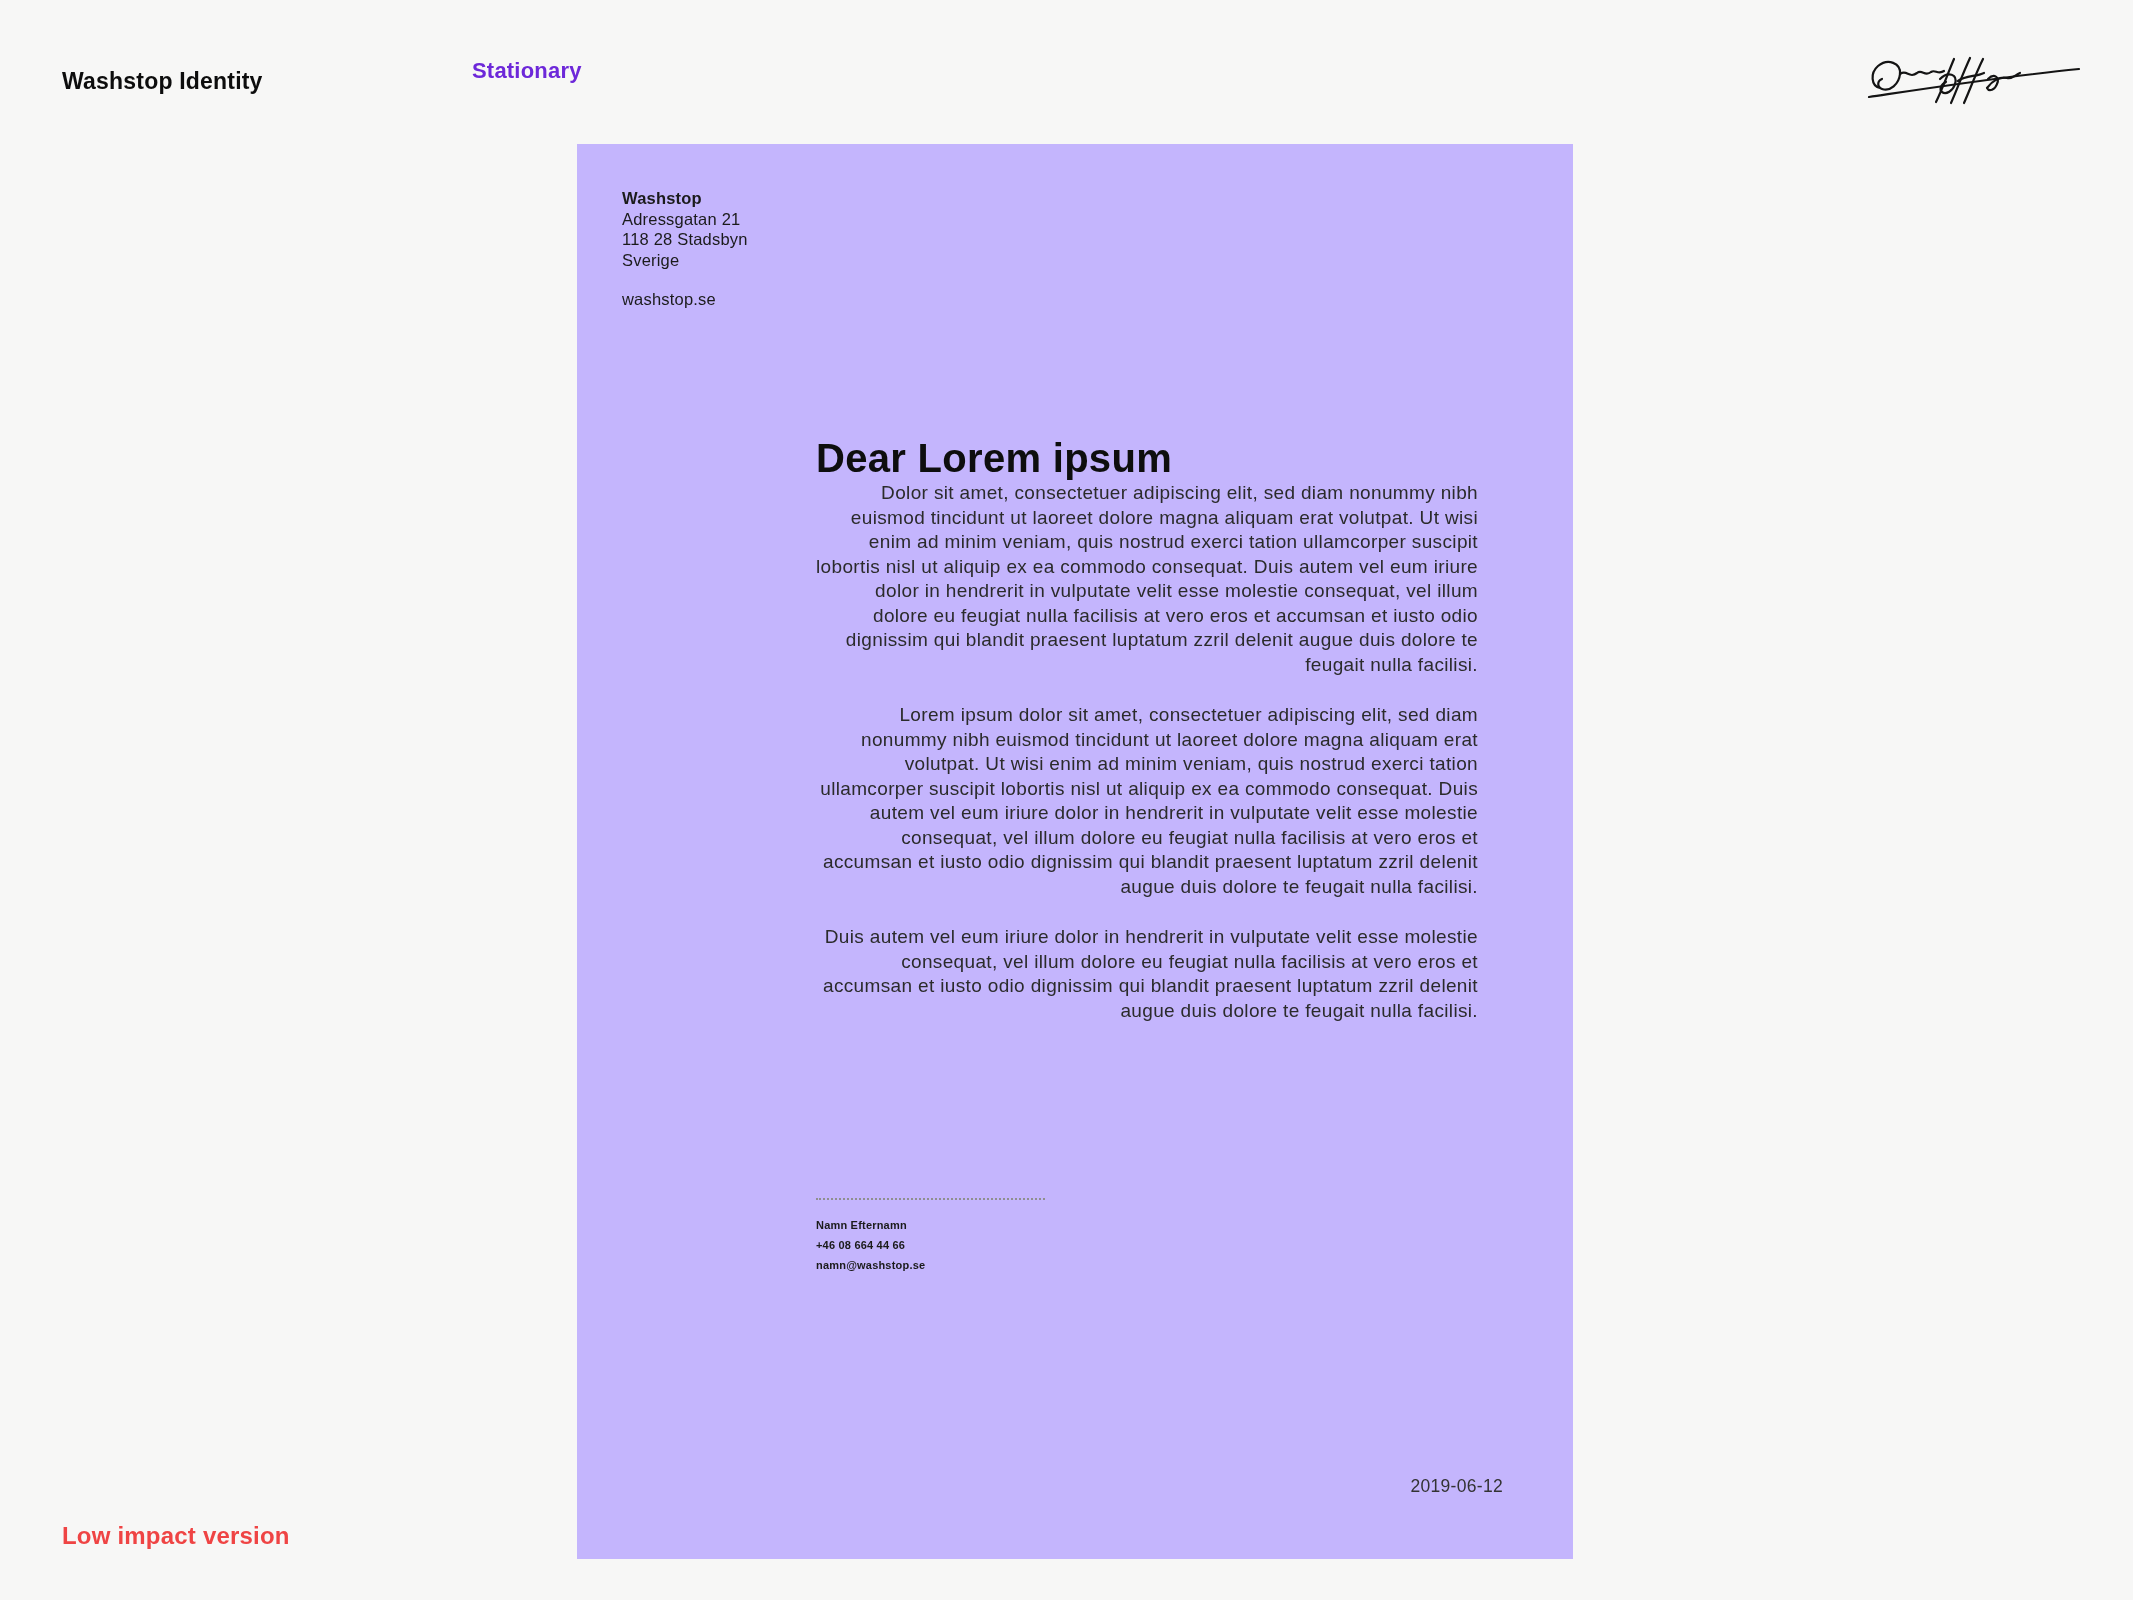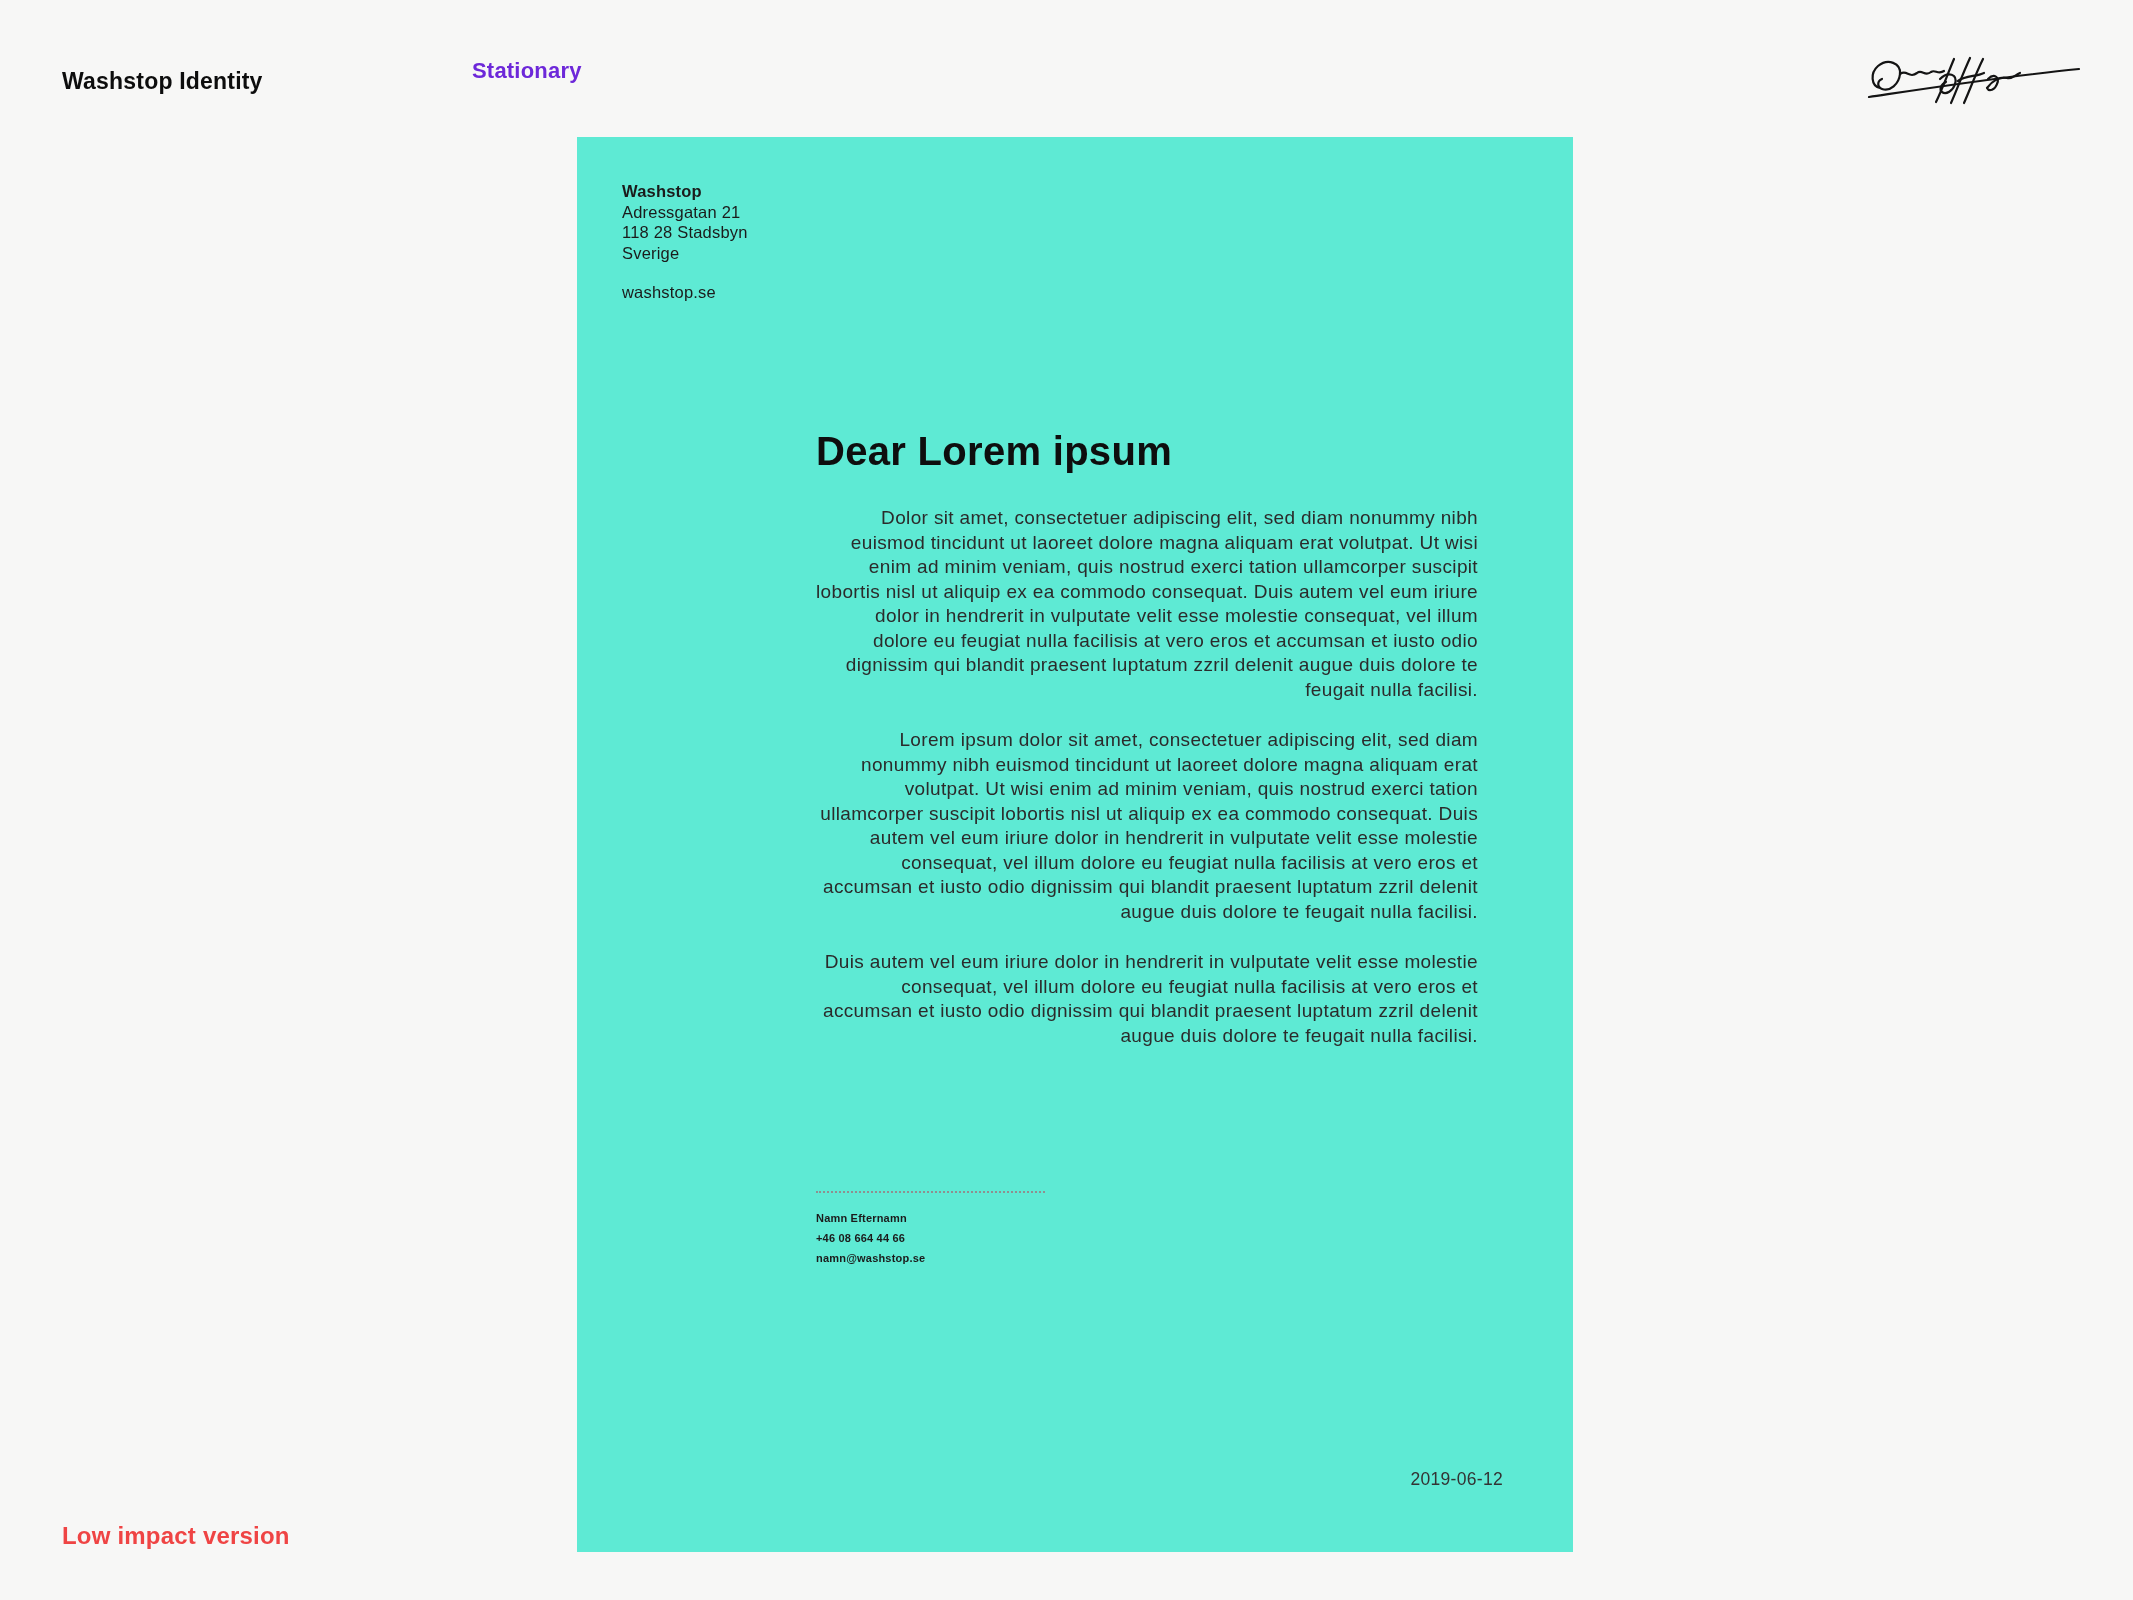--- a/index.html
+++ b/index.html
@@ -22,39 +22,39 @@
     font-size: 22px; font-weight: 700; letter-spacing: 0.2px; color: #6d28d9;
   }
   .designer-signature {
     position: absolute; right: 50px; top: 52px;
     width: 218px; height: 58px;
   }
   .designer-signature svg { width: 100%; height: 100%; display: block; }
 
   
   .paper {
-    position: absolute; left: 577px; top: 137px;
+    position: absolute; left: 577px; top: 144px;
     width: 996px; height: 1415px;
-    background: #5eead4;
+    background: #c4b5fd;
   }
 
   .address-block {
     position: absolute; left: 45px; top: 44px;
     font-size: 16.5px; line-height: 20.5px; color: #1b1b1b; letter-spacing: 0.2px;
   }
   .address-block .sender-name { font-weight: 700; }
   .address-block .sender-site { margin-top: 19px; }
 
   .letter-body {
     position: absolute; left: 239px; top: 292px; width: 662px;
     color: #2b2b2b;
   }
   .letter-heading {
     font-size: 40px; font-weight: 700; color: #0e0e0e;
-    letter-spacing: 0.3px; margin-bottom: 32px;
+    letter-spacing: 0.3px; 
   }
   .letter-body p {
     font-size: 19px; line-height: 24.5px; letter-spacing: 0.35px;
     margin-bottom: 26px; text-align: right;
   }
 
   .signature-block {
     position: absolute; left: 239px; top: 1054px;
     font-size: 11px; font-weight: 700; line-height: 20px;
     color: #1b1b1b; letter-spacing: 0.2px;

